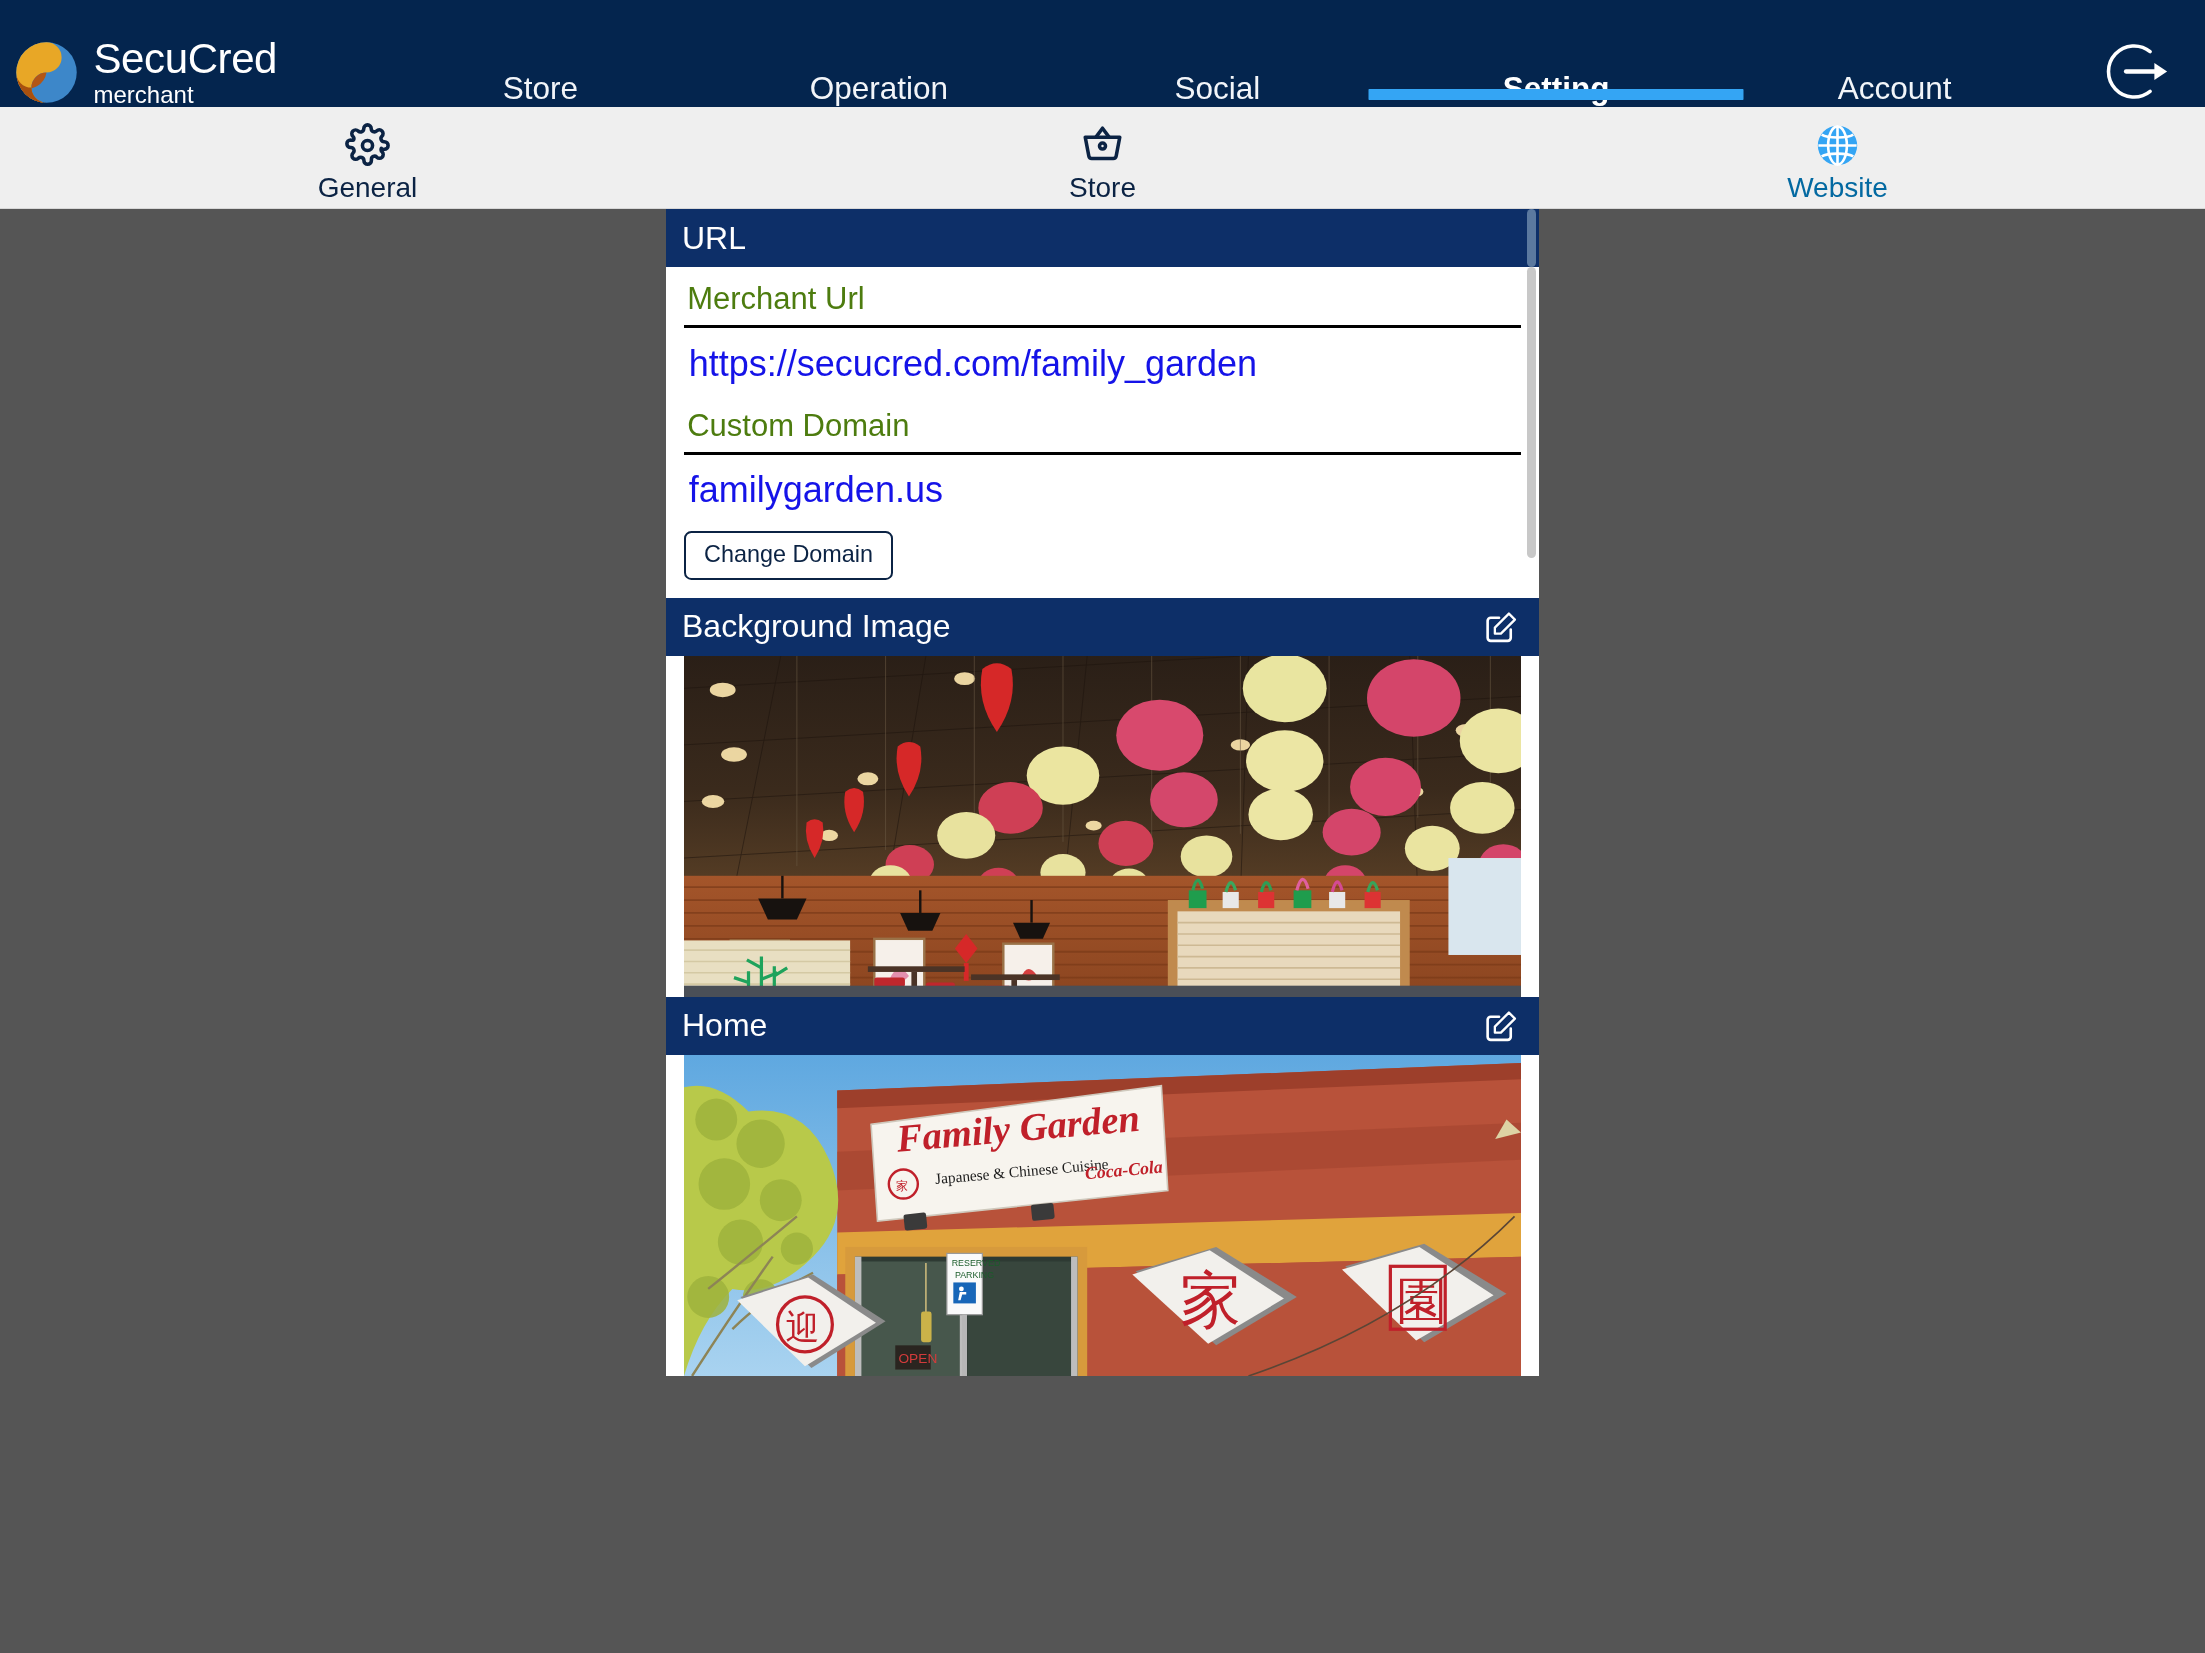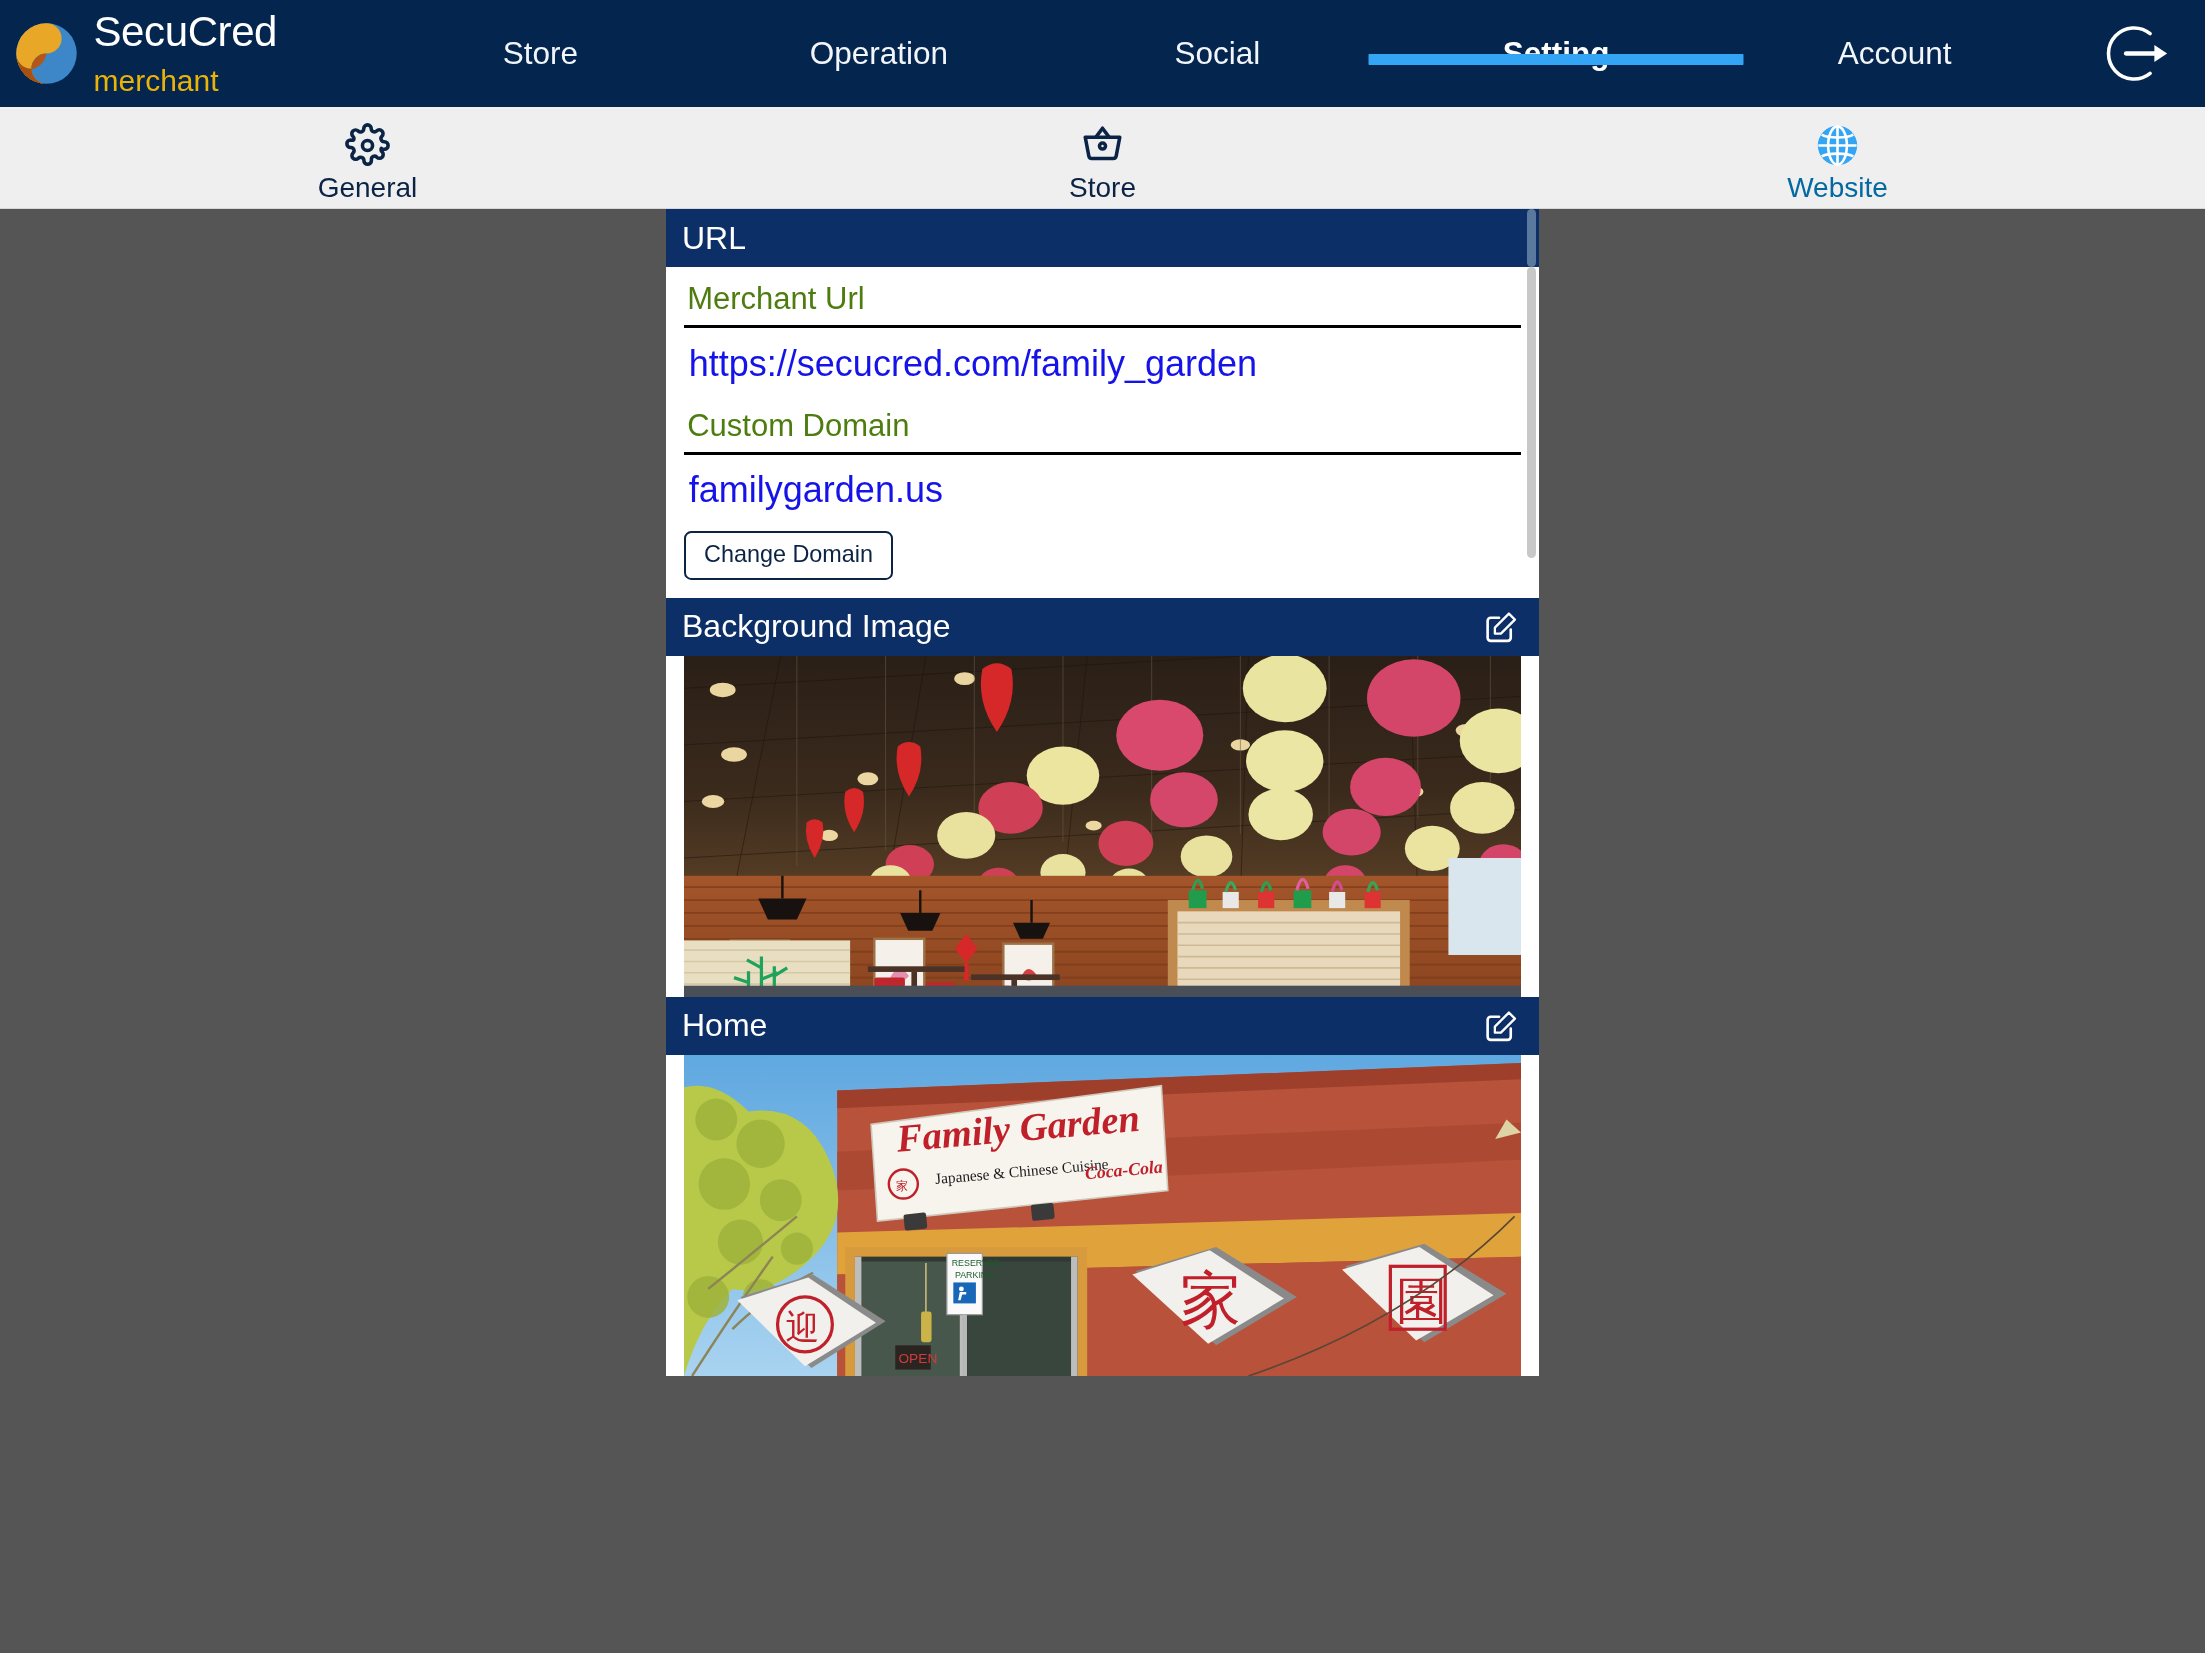--- a/index.html
+++ b/index.html
@@ -8,36 +8,36 @@
     overflow: hidden;
     font-family: "Liberation Sans", sans-serif;
     background: #555555;
   }
 
   
   .topnav {
     position: absolute; top: 0; left: 0;
     width: 2205px; height: 107px;
     background: #04254e;
-    display: flex; align-items: center;
+    display: flex; align-items: flex-end;
   }
   .brand {
     display: flex; align-items: center;
     padding-left: 14.5px;
     width: 371px; flex: none;
   }
   .brand-logo { width: 63px; height: 63px; flex: none; }
   .brand-text { margin-left: 16px; line-height: 1; }
   .brand-name {
     color: #ffffff; font-size: 42px; font-weight: 400;
     letter-spacing: -0.4px; display: block;
   }
   .brand-sub {
-    color: #eab308; font-size: 30px; font-weight: 400;
-    display: block; margin-top: 13px;
+    color: #ffffff; font-size: 24px; font-weight: 400;
+    display: block; margin-top: 3px;
   }
   .navitems { flex: 1; display: flex; align-items: stretch; }
   .navitem {
     flex: 1; position: relative;
     display: flex; align-items: center; justify-content: center;
     color: #f2f5f9; font-size: 31.5px; font-weight: 400;
     cursor: pointer;
   }
   .navitem.active { font-weight: 700; color: #ffffff; }
   .navitem.active .nav-underline {

